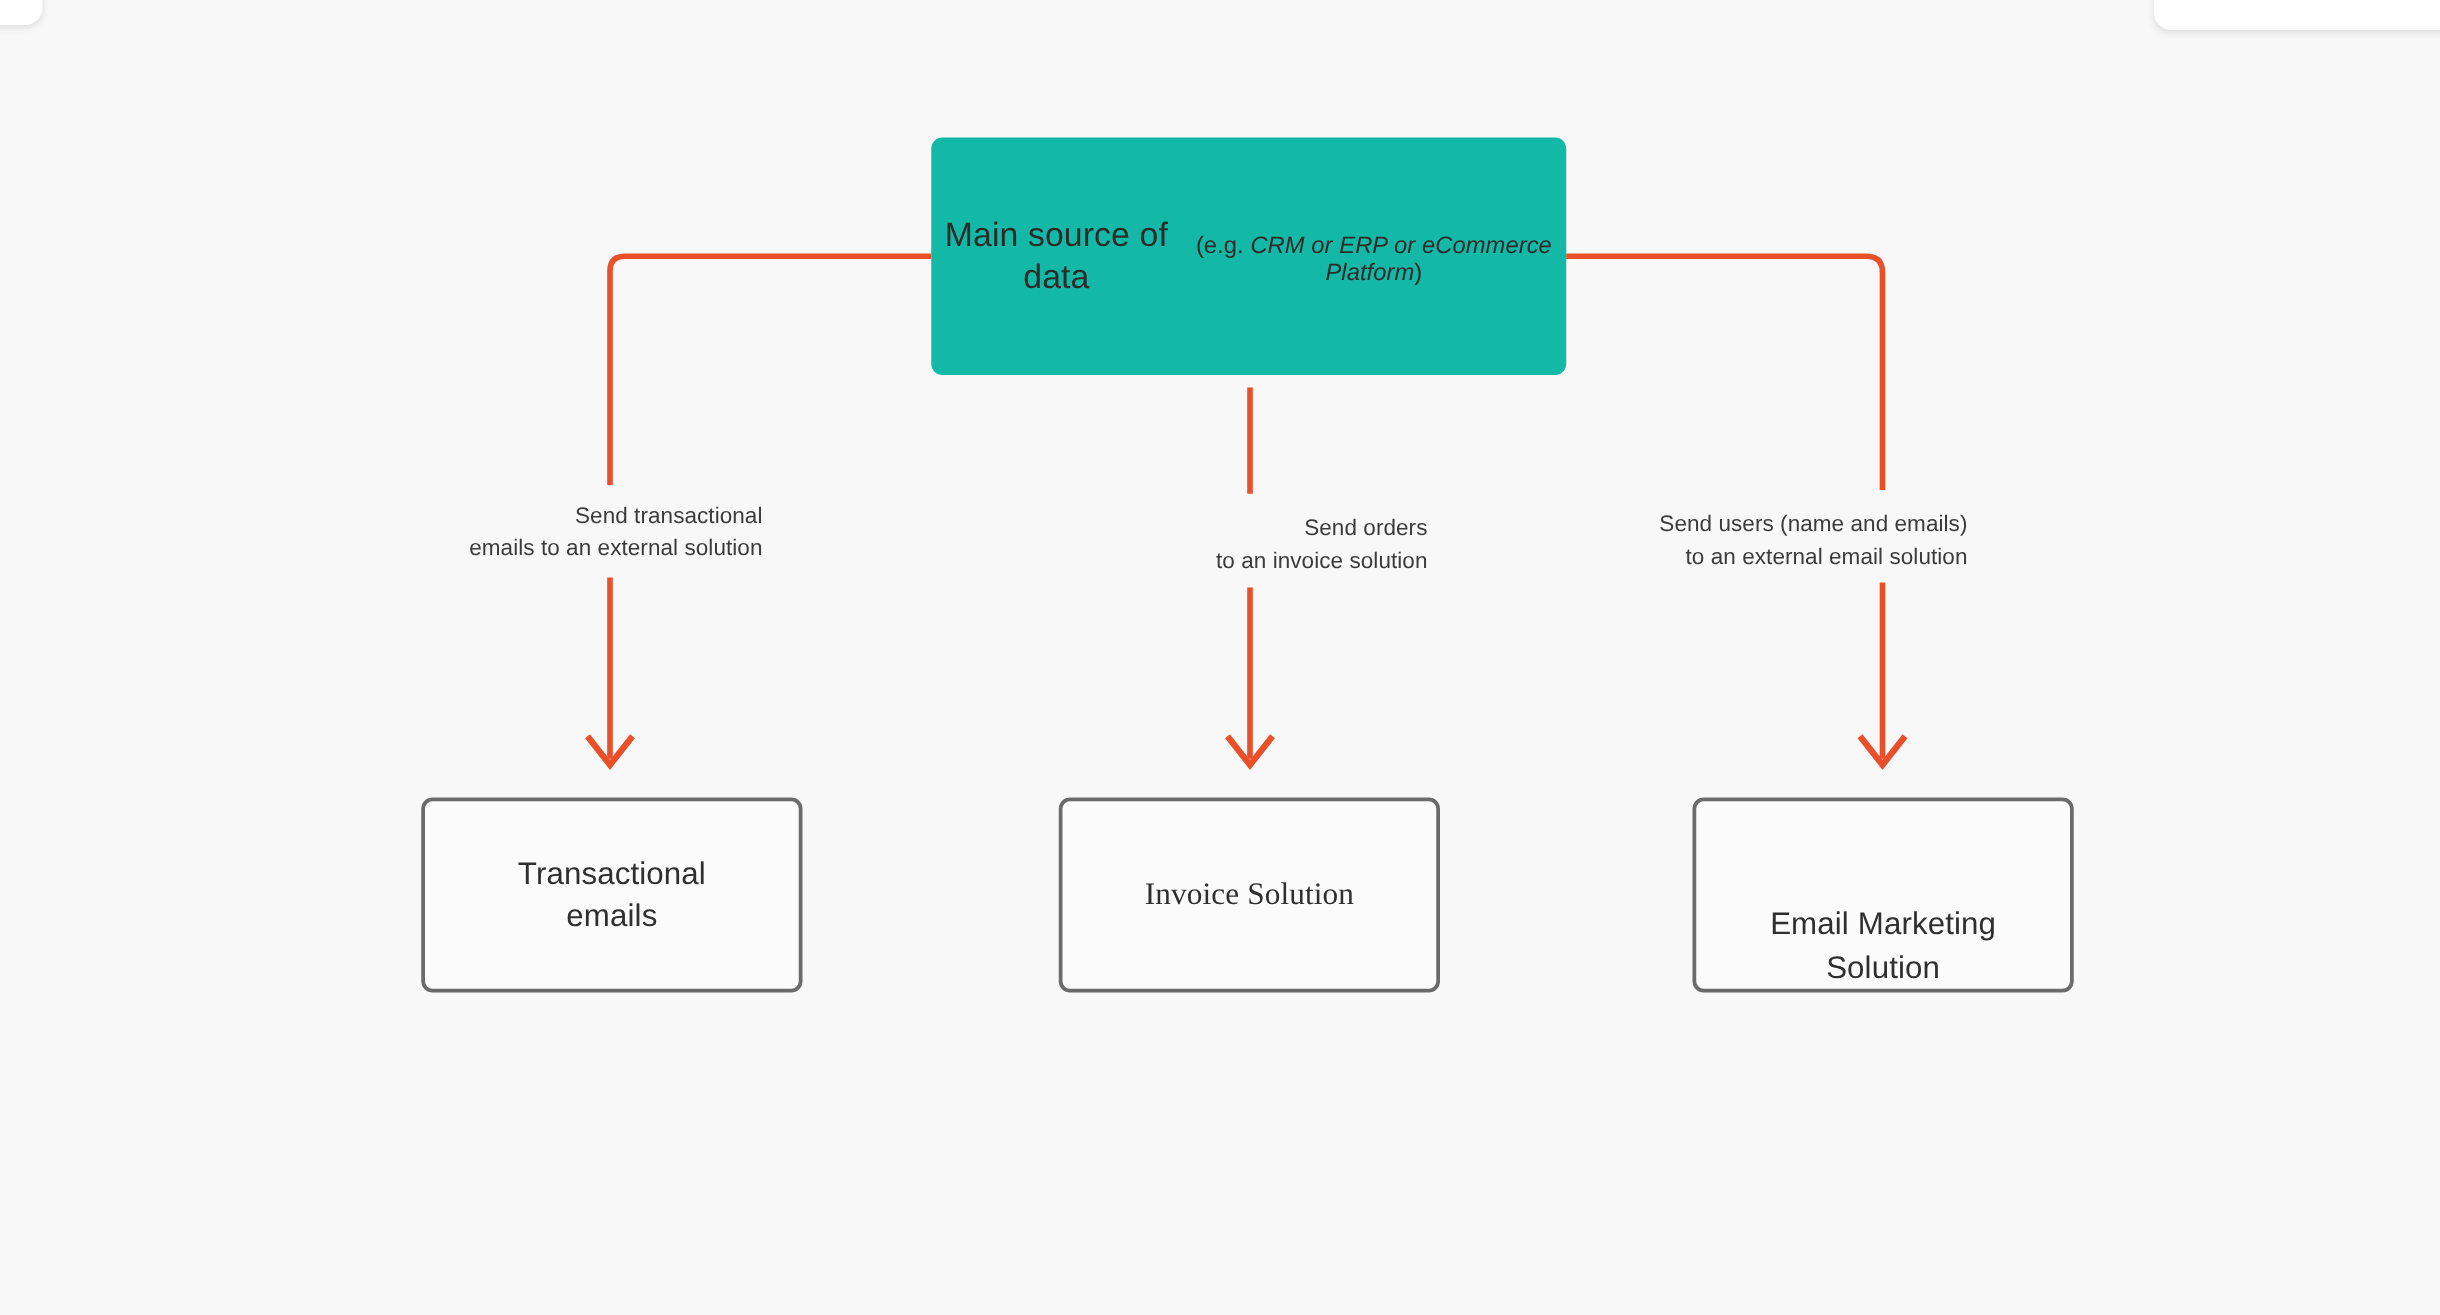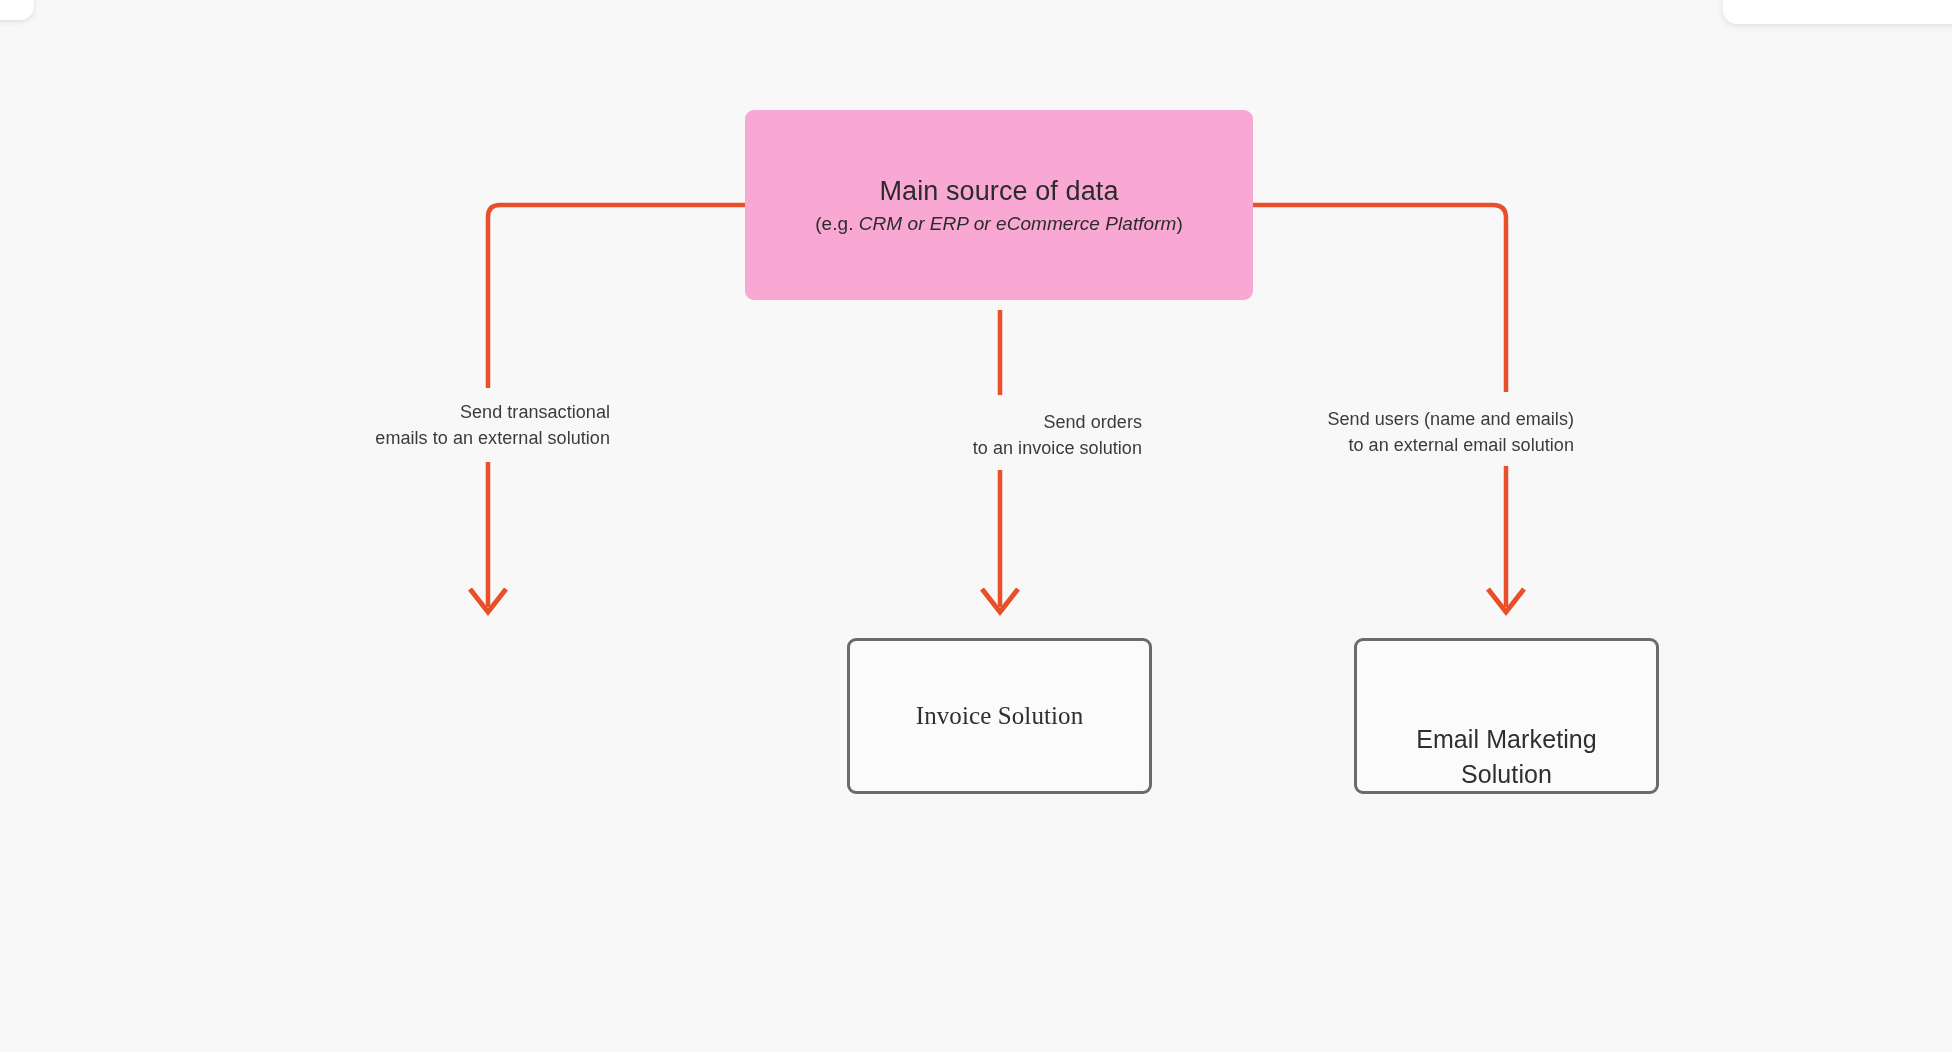--- a/index.html
+++ b/index.html
@@ -52,39 +52,39 @@
     height: 1052px;
   }
 
   
   .node-source {
     position: absolute;
     left: 745px;
     top: 110px;
     width: 508px;
     height: 190px;
-    background: #f9a8d4;
+    background: #14b8a6;
     border-radius: 9px;
     display: flex;
-    flex-direction: column;
+    flex-direction: row;
     align-items: center;
     justify-content: center;
     box-sizing: border-box;
   }
   .node-source .title {
     font-size: 27px;
     color: #2b2b2b;
     line-height: 1.22;
     text-align: center;
     letter-spacing: 0.1px;
   }
   .node-source .subtitle {
     font-size: 19px;
     color: #2b2b2b;
-    text-align: left;
+    text-align: center;
     margin-top: 5px;
     letter-spacing: 0.05px;
   }
   .node-source .subtitle em {
     font-style: italic;
   }
 
   
   .node-target {
     position: absolute;
@@ -155,20 +155,24 @@
     <div class="subtitle"><span>(e.g. </span><em>CRM or ERP or  eCommerce Platform</em><span>)</span></div>
   </div>
 
   <div class="edge-label" id="edge-label-left">Send transactional
 emails to an external solution</div>
   <div class="edge-label" id="edge-label-mid">Send orders
 to an invoice solution</div>
   <div class="edge-label" id="edge-label-right">Send users (name and emails)
 to an external email solution</div>
 
+  <div class="node-target" id="node-transactional">
+    <div class="label">Transactional
+emails</div>
+  </div>
   <div class="node-target" id="node-invoice">
     <div class="label">Invoice Solution</div>
   </div>
   <div class="node-target" id="node-marketing">
     <div class="label">Email Marketing
 Solution</div>
   </div>
 
 </div>
 

